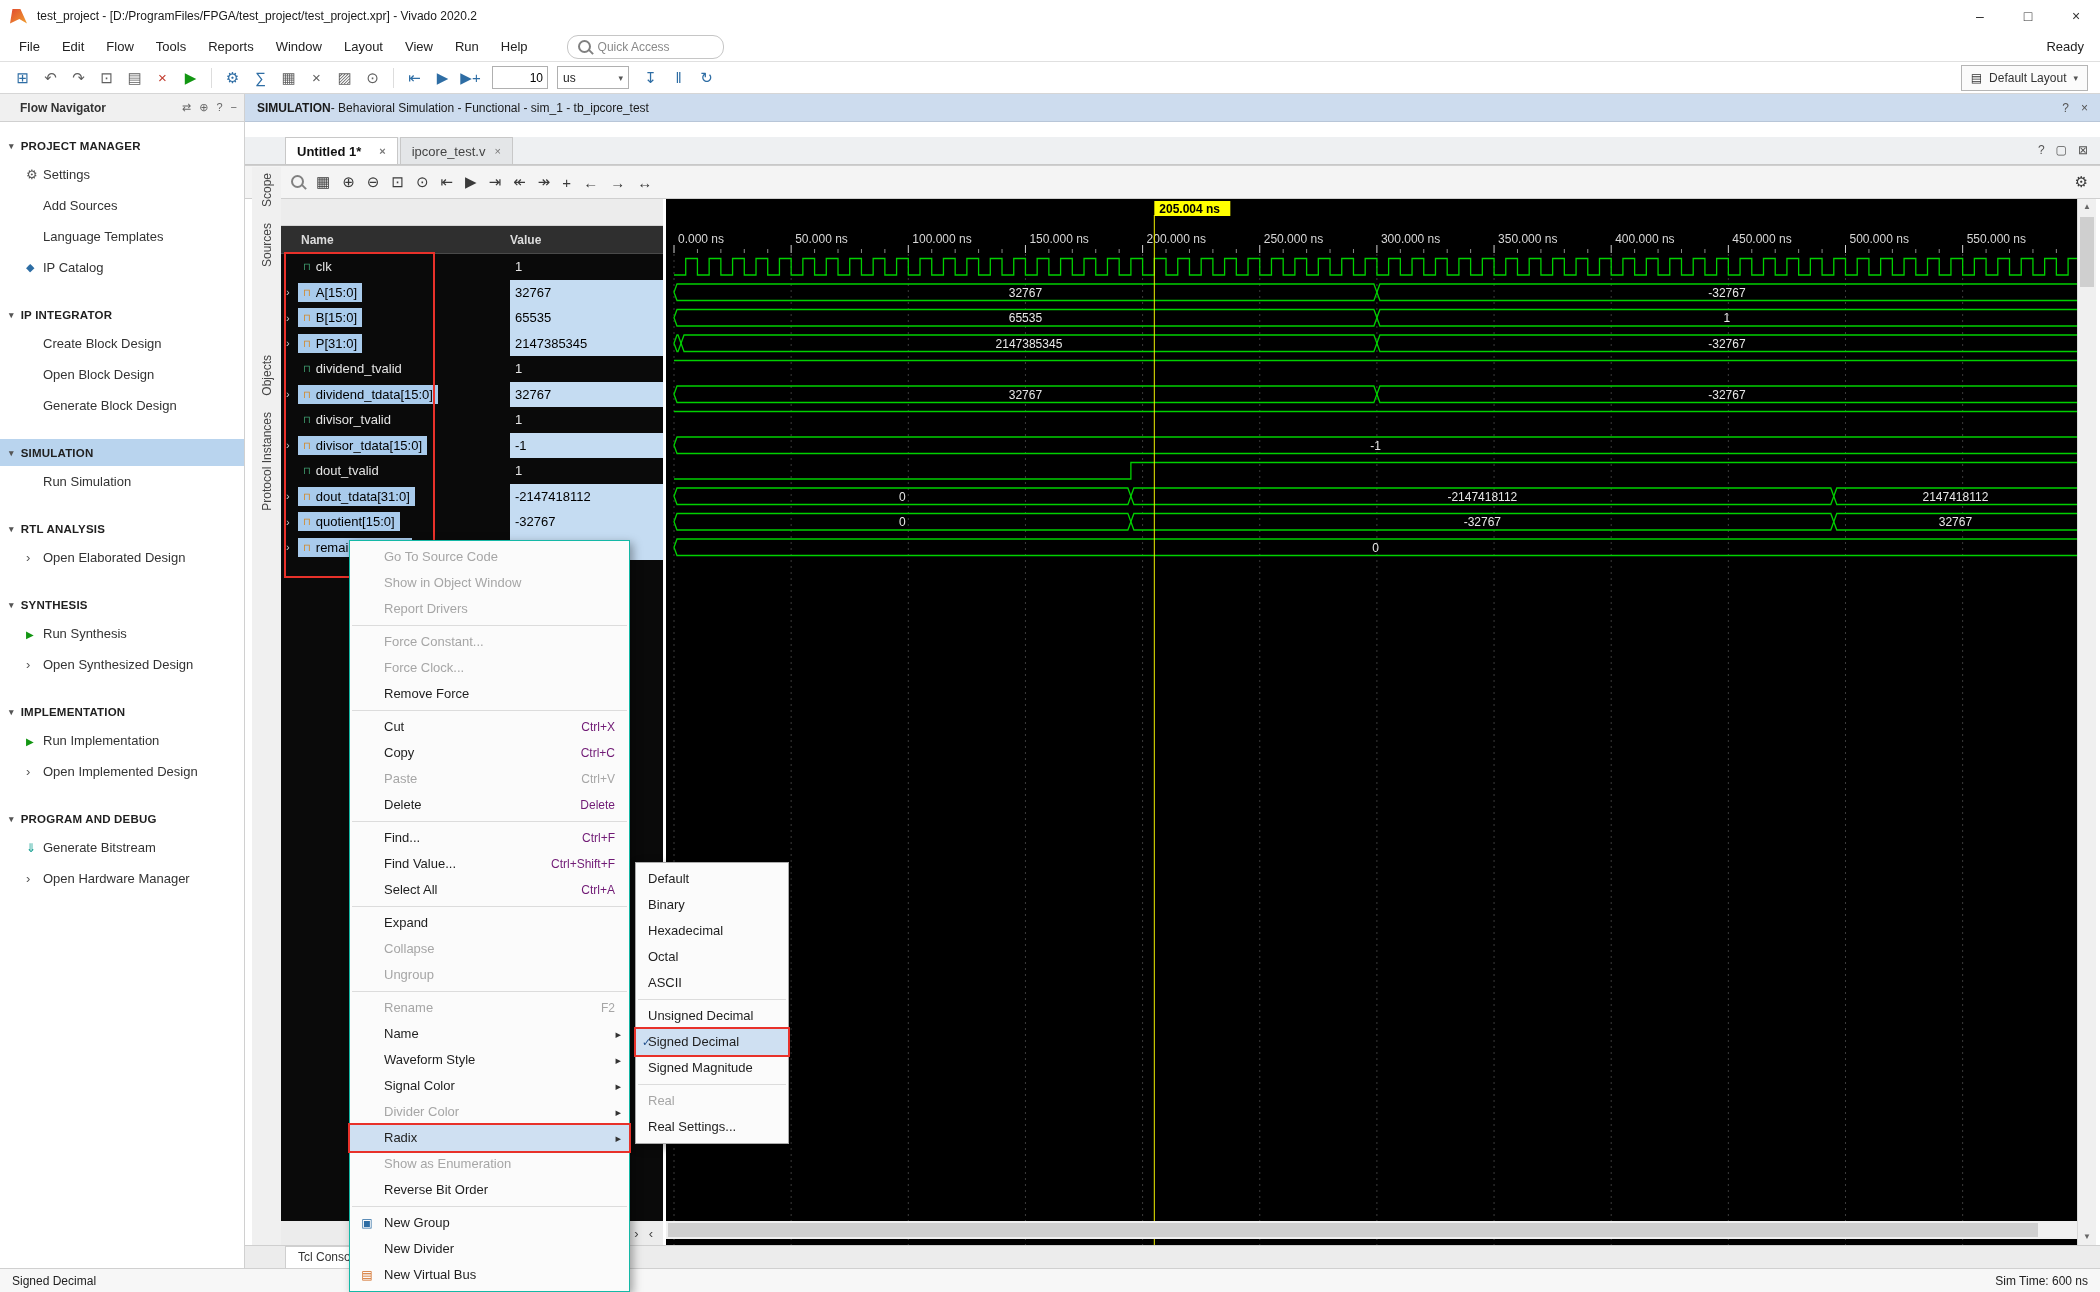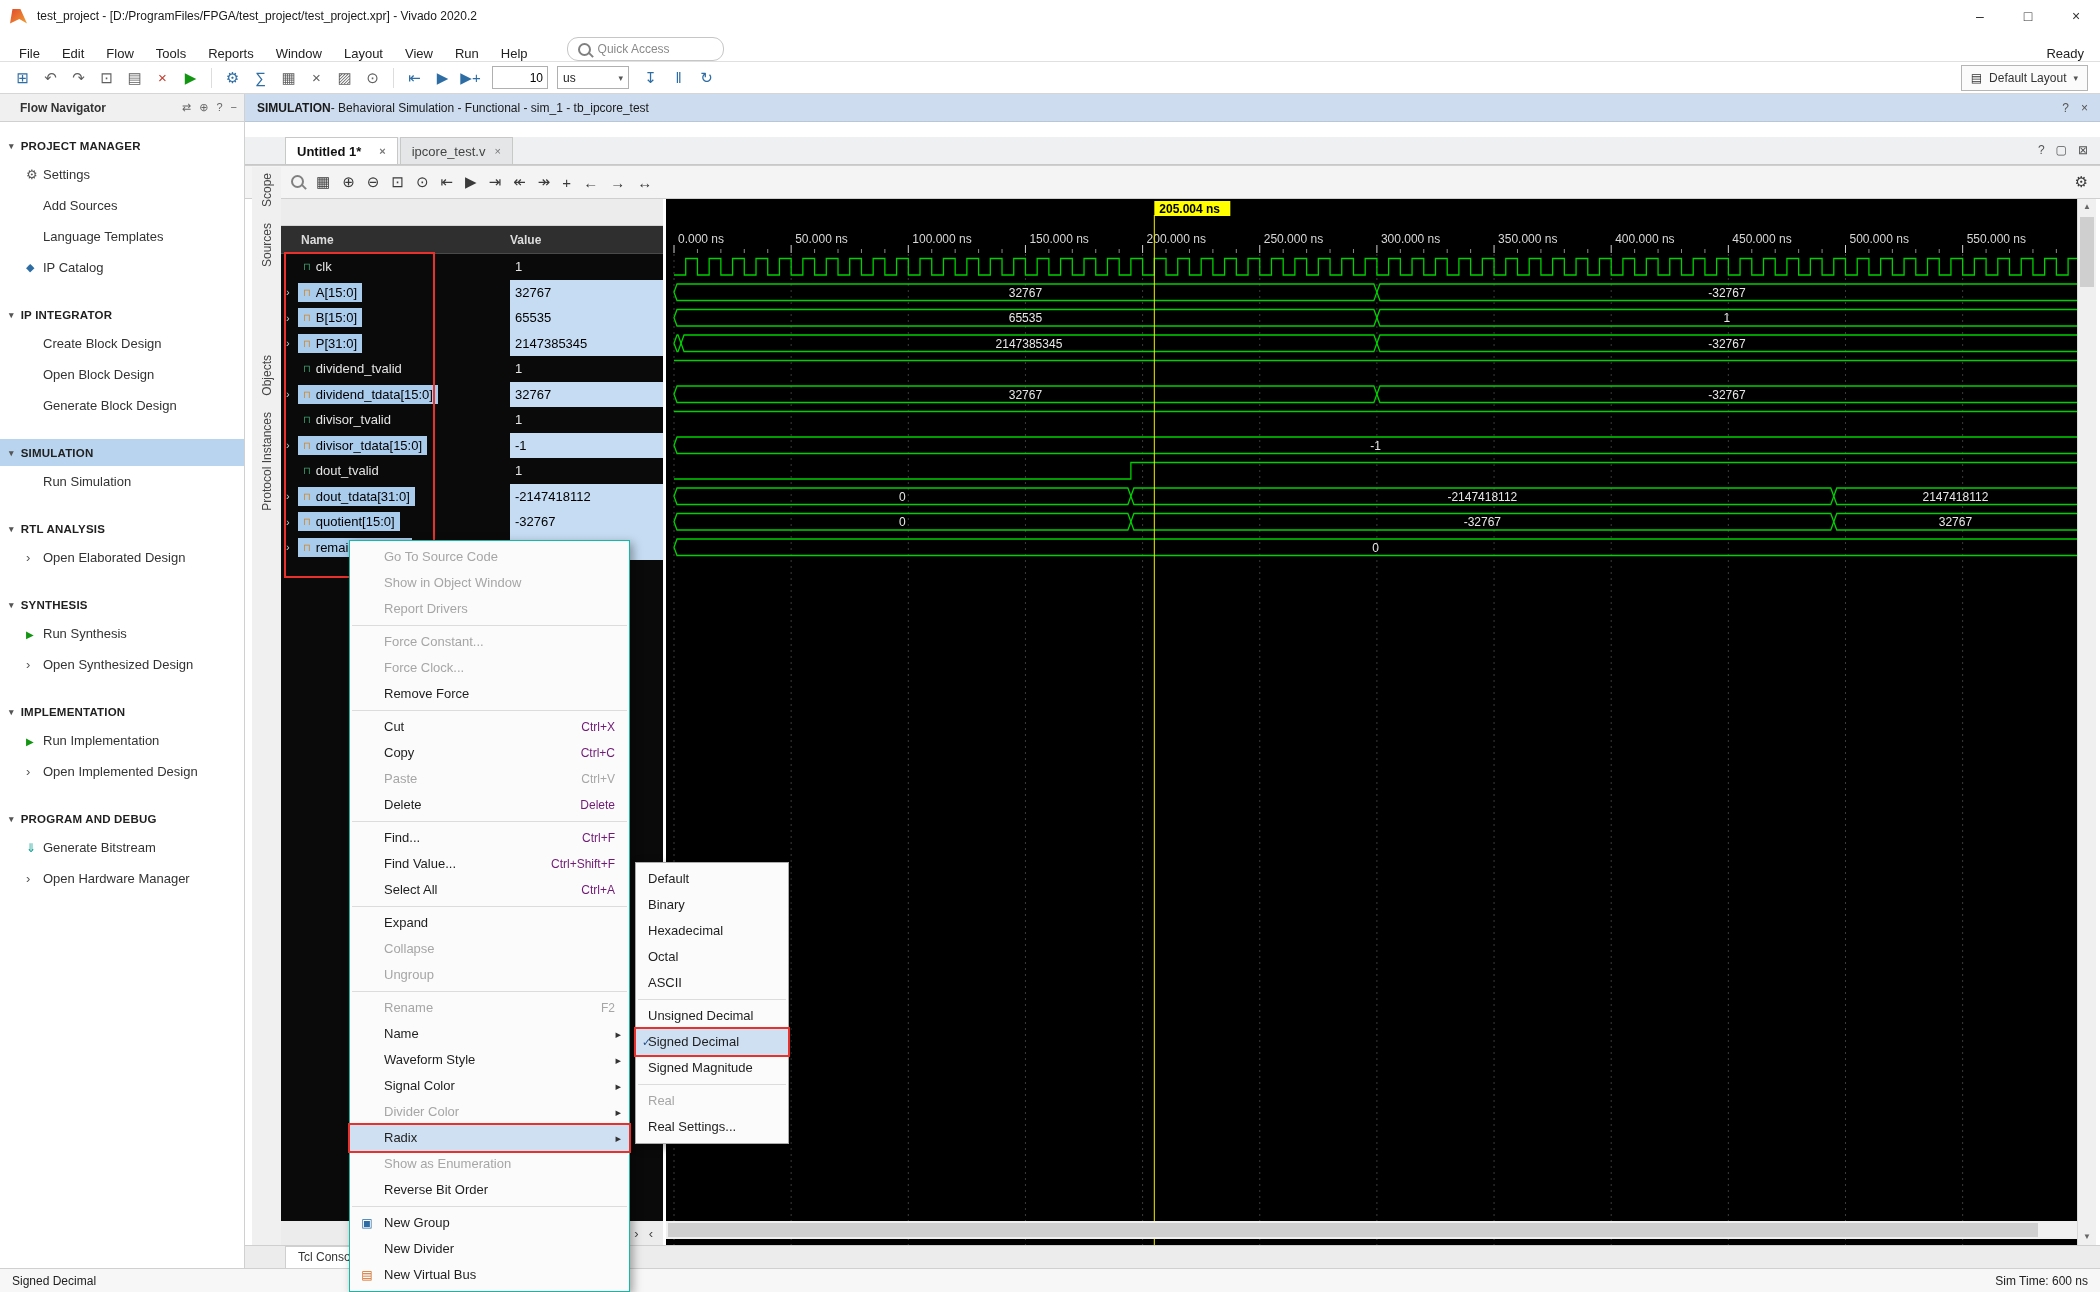--- a/index.html
+++ b/index.html
@@ -11,21 +11,21 @@
             border-bottom:1px solid #a21caf;display:flex;align-items:center;}
   .logo{width:17px;height:15px;margin:0 10px 0 10px;
         background:linear-gradient(135deg,#e04a2f,#f0a030);
         clip-path:polygon(15% 0,60% 0,100% 100%,55% 70%,0 100%);}
   .title-text{font-size:12px;color:#1a1a1a;}
   .win-controls{position:absolute;right:0;top:0;height:32px;display:flex;}
   .win-btn{width:48px;text-align:center;line-height:32px;font-size:14px;color:#333;}
 
   
   .menubar{position:absolute;left:0;top:32px;width:2100px;height:30px;background:#fff;
-           border-bottom:1px solid #e0e0e0;display:flex;align-items:flex-end;padding-left:8px;box-sizing:border-box;}
+           border-bottom:1px solid #e0e0e0;display:flex;align-items:center;padding-left:8px;box-sizing:border-box;}
   .menu-item{padding:0 11px;font-size:13px;color:#222;}
   .quick-access{margin-left:28px;display:flex;align-items:center;gap:7px;border:1px solid #c6c6c6;
                 border-radius:11px;height:22px;padding:0 10px;color:#8a8a8a;width:135px;font-size:12px;}
   .mag{width:9px;height:9px;border:2px solid #808080;border-radius:50%;position:relative;display:inline-block;flex:none;}
   .mag::after{content:"";position:absolute;width:6px;height:2px;background:#808080;transform:rotate(45deg);right:-5px;bottom:-2px;}
   .ready{position:absolute;right:16px;font-size:13px;color:#222;}
 
   
   .toolbar{position:absolute;left:0;top:62px;width:2100px;height:32px;background:#fff;
            border-bottom:1px solid #d6d6d6;display:flex;align-items:center;gap:3px;padding-left:10px;box-sizing:border-box;}

